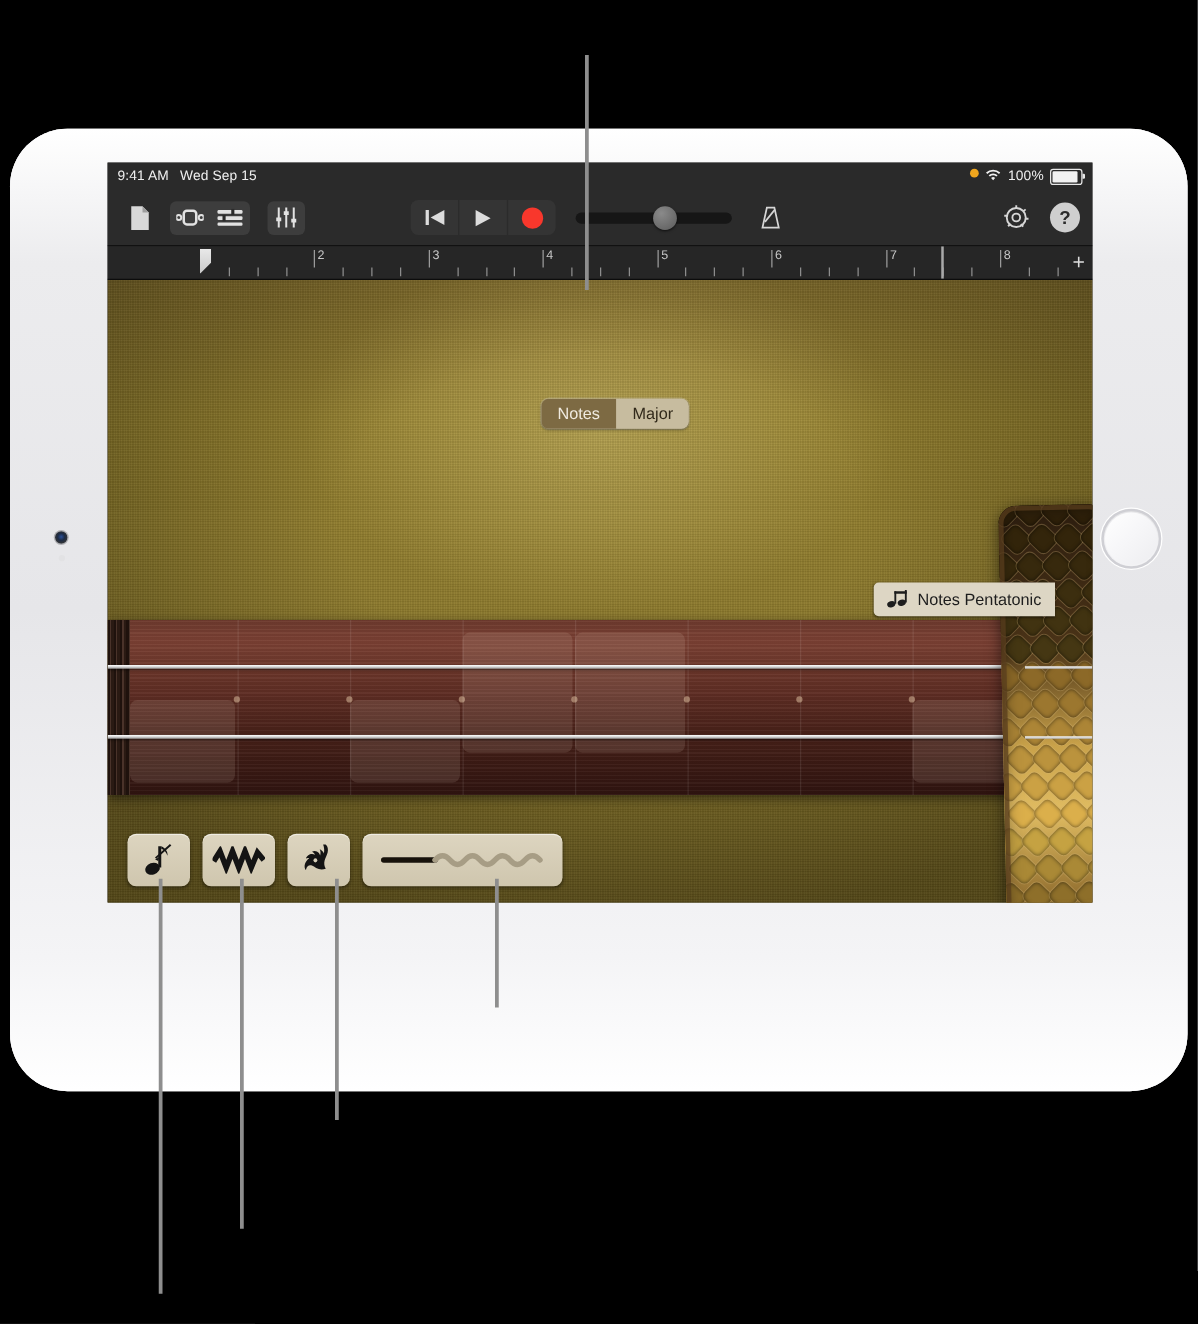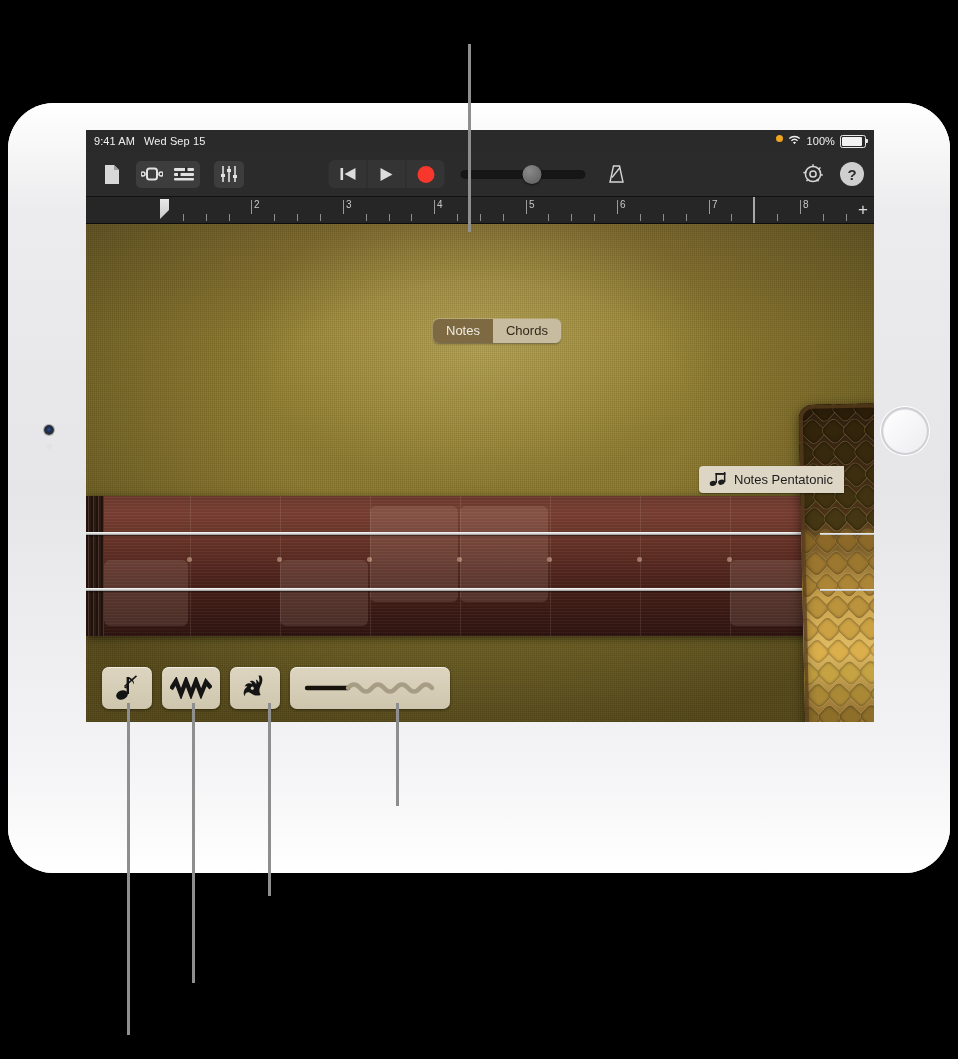--- a/index.html
+++ b/index.html
@@ -736,21 +736,21 @@
             <div class="scale-cellx" style="left: 34px; top: 302px; background: rgb(142, 111, 42);"></div>
             <div class="scale-cellx" style="left: 55px; top: 302px; background: rgb(142, 111, 42);"></div>
           </div>
         <div class="body-edge"></div>
       </div>
 
       <div class="stage-vignette"></div>
 
       <div class="seg">
         <div class="on">Notes</div>
-        <div class="off">Chords</div>
+        <div class="off">Major</div>
       </div>
 
       <div class="scale-label">
         <span>
           <svg width="18" height="15" viewBox="0 0 18 15">
             <ellipse cx="4" cy="11.4" rx="3.3" ry="2.5" transform="rotate(-18 4 11.4)" fill="#1d1d1d"></ellipse>
             <rect x="6.5" y="1" width="1.5" height="10" fill="#1d1d1d"></rect>
             <ellipse cx="12.4" cy="10.2" rx="3.3" ry="2.5" transform="rotate(-18 12.4 10.2)" fill="#1d1d1d"></ellipse>
             <rect x="14.9" y="0" width="1.5" height="10" fill="#1d1d1d"></rect>
             <path d="M6.5 1h9.9v1.9H6.5z" fill="#1d1d1d"></path>

